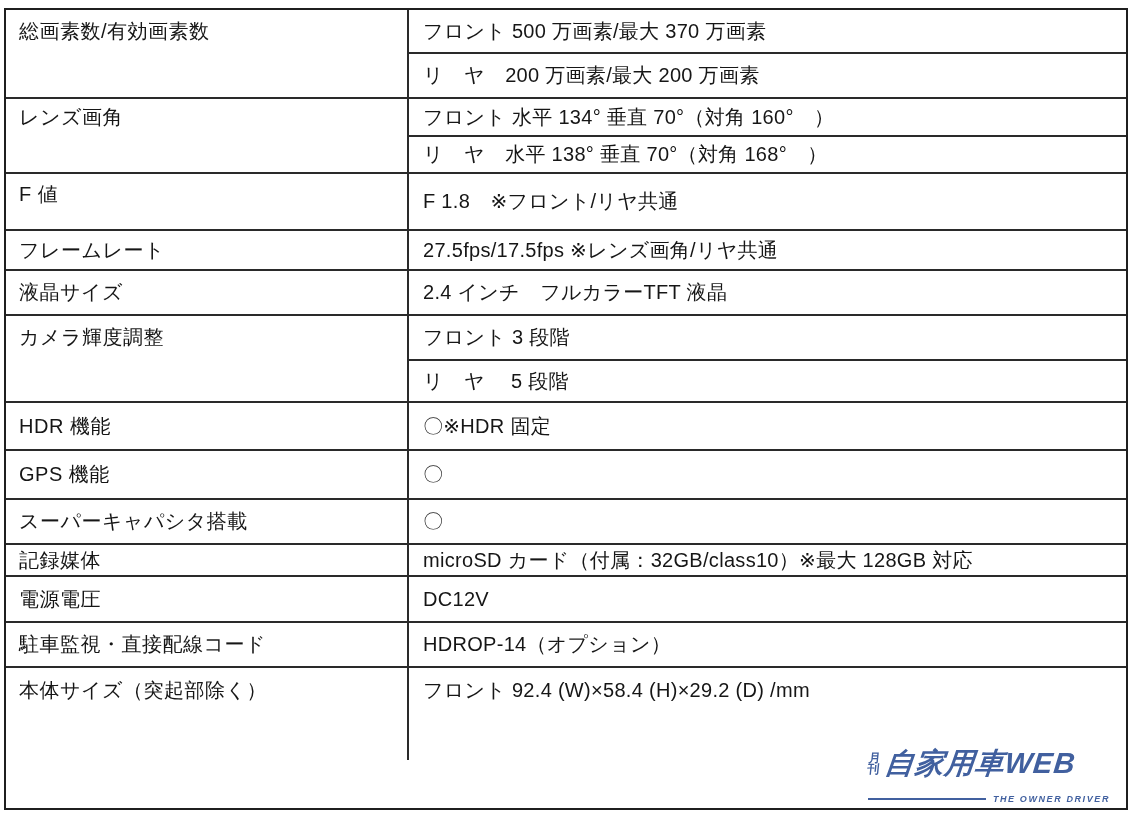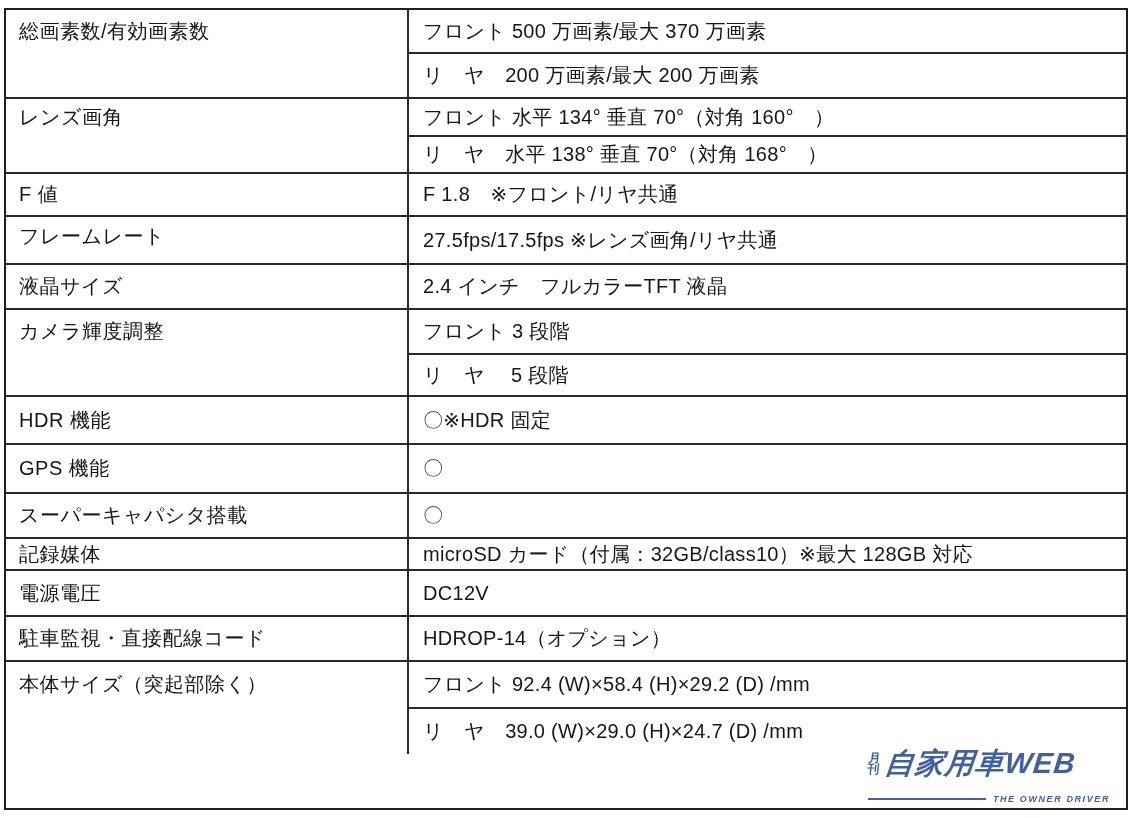--- a/index.html
+++ b/index.html
@@ -67,30 +67,30 @@
   <div class="group" style="height:75px">
     <div class="label-cell">
       <span class="label-inner" style="height:37px">レンズ画角</span>
     </div>
     <div class="value-col">
       <div class="value-cell" style="height:36px">フロント 水平 134° 垂直 70°（対角 160°　）</div>
       <div class="value-cell sub">リ　ヤ　水平 138° 垂直 70°（対角 168°　）</div>
     </div>
   </div>
 
-  <div class="group" style="height:43px">
+  <div class="group" style="height:57px">
     <div class="label-cell">
       <span class="label-inner" style="height:41px">F 値</span>
     </div>
     <div class="value-col">
       <div class="value-cell" style="flex:1">F 1.8　※フロント/リヤ共通</div>
     </div>
   </div>
 
-  <div class="group" style="height:48px">
+  <div class="group" style="height:40px">
     <div class="label-cell">
       <span class="label-inner" style="height:38px">フレームレート</span>
     </div>
     <div class="value-col">
       <div class="value-cell" style="flex:1">27.5fps/17.5fps ※レンズ画角/リヤ共通</div>
     </div>
   </div>
 
   <div class="group" style="height:45px">
     <div class="label-cell">
@@ -164,21 +164,20 @@
       <div class="value-cell" style="flex:1">HDROP-14（オプション）</div>
     </div>
   </div>
 
   <div class="group" style="height:94px">
     <div class="label-cell">
       <span class="label-inner" style="height:45px">本体サイズ（突起部除く）</span>
     </div>
     <div class="value-col">
       <div class="value-cell" style="height:45px">フロント 92.4 (W)×58.4 (H)×29.2 (D) /mm</div>
-      <div class="value-cell sub">リ　ヤ　39.0 (W)×29.0 (H)×24.7 (D) /mm</div>
     </div>
   </div>
 
 
 </div>
 
 <div class="logo">
   <div class="logo-top">
     <div class="logo-prefix">月刊</div>
     <div class="logo-title">自家用車WEB</div>

